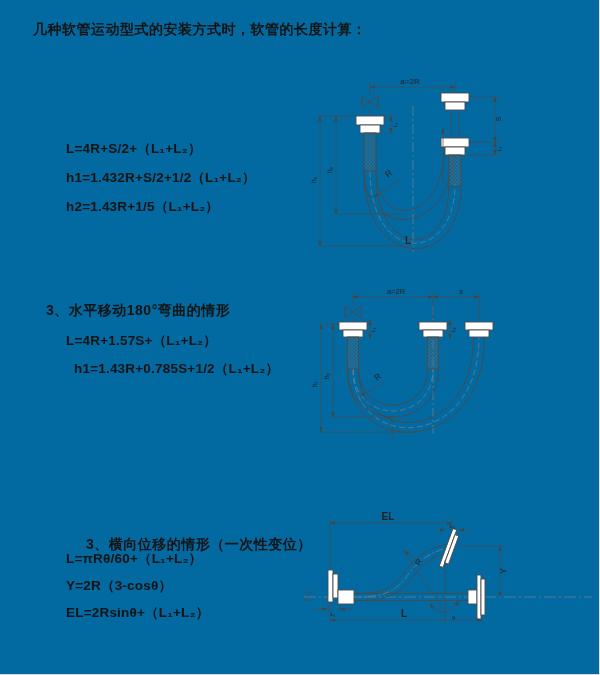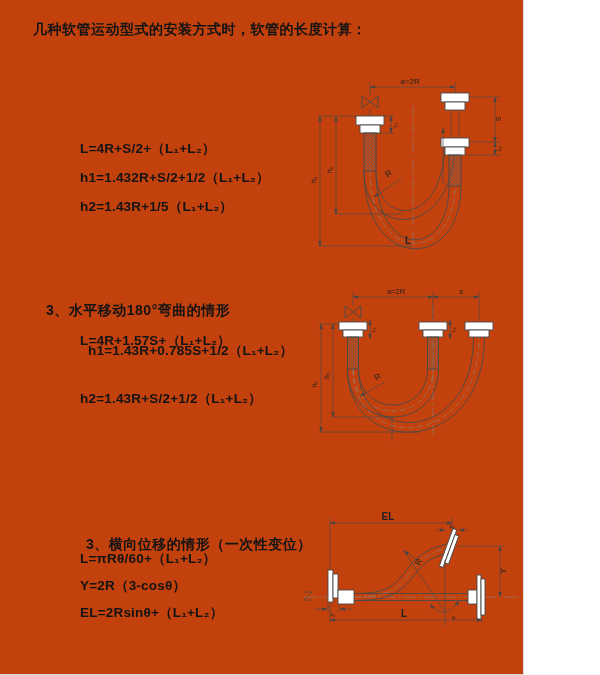--- a/index.html
+++ b/index.html
@@ -1,22 +1,22 @@
 <!DOCTYPE html>
 <html><head>
 <meta charset="utf-8">
 <style>
   * { margin:0; padding:0; box-sizing:border-box; }
   html,body { width:600px; height:675px; background:#fff;
     font-family:"Liberation Sans", sans-serif; color:#141414; }
-  .page { position:relative; width:524px; height:675px; background:#c2410c;
+  .page { position:relative; width:600px; height:675px; background:#0369a1;
     border-right:1px solid #e3e3e3; border-bottom:1px solid #d9d9d9; overflow:hidden; }
   .title { position:absolute; left:33px; top:21px; font-size:14px; font-weight:bold; letter-spacing:.5px; }
   .sec-heading { position:absolute; font-size:14px; font-weight:bold; letter-spacing:.5px; }
-  .formula { position:absolute; font-size:13.5px; font-weight:bold; letter-spacing:.2px;margin-left:14px; }
+  .formula { position:absolute; font-size:13.5px; font-weight:bold; letter-spacing:.2px; }
   svg { position:absolute; }
   
   .s  { stroke:#4a4a4a; fill:none; stroke-width:.9; }
   .d  { stroke:#4a4a4a; fill:none; stroke-width:.65; }
   .w  { fill:#ffffff; stroke:#4a4a4a; stroke-width:.9; }
   .br { stroke:#4a4a4a; stroke-width:.9; }
   .cl { stroke:#8c8c8c; fill:none; stroke-width:.55; }
   .lbl { fill:#222; font-family:"Liberation Sans", sans-serif; }
 </style>
 </head>
@@ -105,22 +105,21 @@
     <g>
       <line class="d" x1="92" y1="112" x2="64" y2="131" marker-end="url(#a1)"></line>
       <text class="lbl" font-size="9" x="78" y="112" transform="rotate(-38 78 112)">R</text>
     </g>
 
     <text class="lbl" font-size="10" font-weight="bold" text-anchor="middle" x="98" y="178">L</text>
   </svg>
 
   <div class="sec-heading" style="left:46px; top:302px;">3、水平移动180°弯曲的情形</div>
   <div class="formula" style="left:66px; top:332px;">L=4R+1.57S+（L₁+L₂）</div>
-  <div class="formula" style="left:66px; top:342px;padding-left:8px;">h1=1.43R+0.785S+1/2（L₁+L₂）</div>
-  <div class="formula" style="left:66px; top:390px;">h2=1.43R+S/2+1/2（L₁+L₂）</div>
+  <div class="formula" style="left:66px; top:360px;padding-left:8px;">h1=1.43R+0.785S+1/2（L₁+L₂）</div>
 
   <svg style="left:312px; top:284px;" width="285" height="175" viewBox="0 0 285 175" role="img">
     <defs>
       <marker id="a2" viewBox="0 0 10 10" refX="9.5" refY="5" markerWidth="8" markerHeight="8" orient="auto-start-reverse">
         <path d="M0,1.8 L10,5 L0,8.2 Z" fill="#444"></path>
       </marker>
       <pattern id="hp2" width="3.5" height="3.5" patternUnits="userSpaceOnUse">
         <path d="M0,3.5 L3.5,0 M0,0 L3.5,3.5" stroke="#6a6a6a" stroke-width="0.5"></path>
       </pattern>
     </defs>

